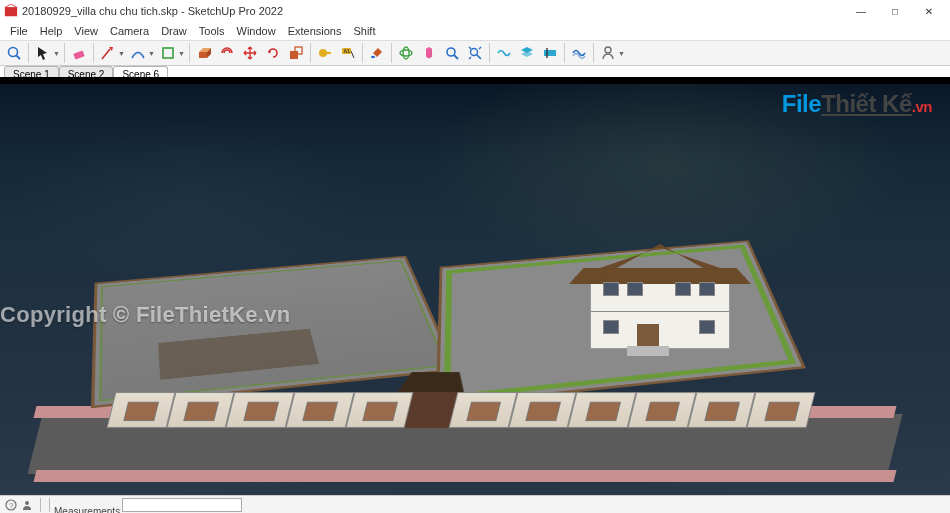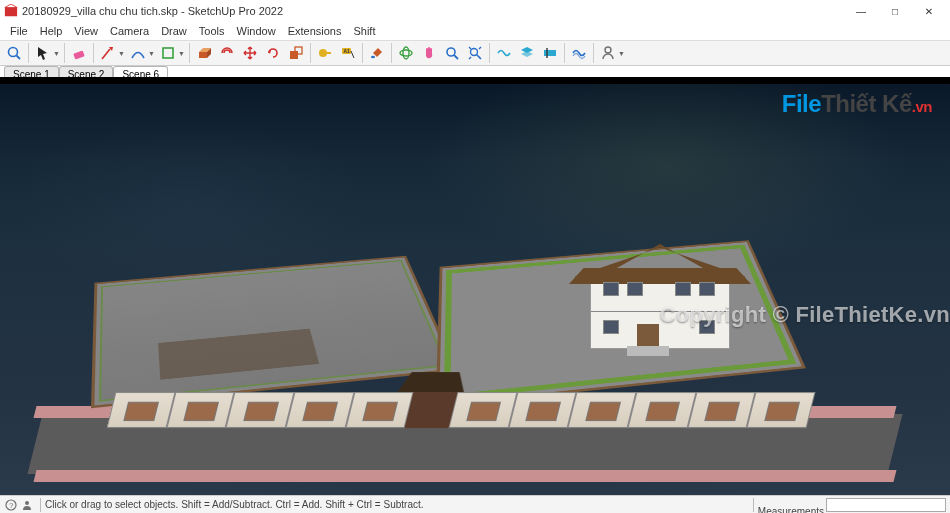--- a/index.html
+++ b/index.html
@@ -56,24 +56,24 @@
 .villa .win { position:absolute; width:16px; height:14px; background:#4a5568; border:1px solid #888;}
 .villa .door { position:absolute; left:62px; top:100px; width:22px; height:24px; background:#7a5a3a;}
 .villa .steps { position:absolute; left:52px; top:122px; width:42px; height:10px; background:#bbb;}
 
 .wall-front { position:absolute; left: 16px; top: 178px; width: 700px; height: 36px; transform: skewX(-14deg); display:flex;}
 .wall-seg { flex:1; background: linear-gradient(#e5ddd0,#d8cfc0); border:1px solid #888; position:relative;}
 .wall-seg::after { content:''; position:absolute; left:25%; top:25%; width:50%; height:50%; border:1px solid #777; background:#9a6a4a;}
 .gate { flex:0 0 44px; background:#5a3a2a;}
 .gate-roof { position:absolute; left: 304px; top: 158px; width: 68px; height: 22px; background:#3a2a1a; clip-path: polygon(0 100%, 15% 0, 85% 0, 100% 100%); transform: skewX(-14deg);}
 
-.watermark { position: absolute; left: 0; right: 0; top: 53%; text-align: right; font-size: 22px; font-weight: 600; color: rgba(255,255,255,0.6); letter-spacing: 0.3px; text-shadow: 0 1px 2px rgba(0,0,0,0.4); pointer-events:none;}
+.watermark { position: absolute; left: 0; right: 0; top: 53%; text-align: left; font-size: 22px; font-weight: 600; color: rgba(255,255,255,0.6); letter-spacing: 0.3px; text-shadow: 0 1px 2px rgba(0,0,0,0.4); pointer-events:none;}
 .brandmark { position: absolute; right: 18px; top: 6px; font-size: 24px; font-weight: 800; letter-spacing: -0.5px; pointer-events:none;}
 .brandmark .b1 { color: #0096e0; }
-.brandmark .b2 { color: #444; }
+.brandmark .b2 { color: #444; text-decoration: underline; }
 .brandmark .b3 { color: #e03030; font-size: 15px; font-weight:700;}
 
 
 .statusbar { height: 18px; background: #f4f4f4; border-top: 1px solid #ccc; display: flex; align-items: center; font-size: 10px; color: #444; padding: 0 4px; }
 .statusbar .st-icon { width:14px; height:14px; display:flex; align-items:center; justify-content:center; margin-right:2px;}
 .statusbar .divider { width:1px; height:14px; background:#bbb; margin:0 4px;}
 .statusbar .hint { flex:1; }
 .statusbar .meas-label { margin-right: 2px; margin-top: 13px; }
 .statusbar .meas-box { width: 120px; height: 14px; border:1px solid #aaa; background:#fff;}
 
@@ -319,17 +319,16 @@
         <text x="4" y="9" font-size="8" fill="#707070">?</text>
       </svg>
     </div>
   <div class="st-icon">
       <svg width="12" height="12" viewBox="0 0 12 12">
         <circle cx="6" cy="4" r="2" fill="#707070"></circle>
         <path d="M2 11a4 4 0 0 1 8 0" fill="#707070"></path>
       </svg>
     </div>
   <div class="divider"></div>
-  <span class="hint">Click or drag to select objects. Shift = Add/Subtract. Ctrl = Add. Shift + Ctrl = Subtract.</span>
   <div class="divider"></div>
   <span class="meas-label">Measurements</span>
   <div class="meas-box"></div>
 </div>
 
 </body></html>

